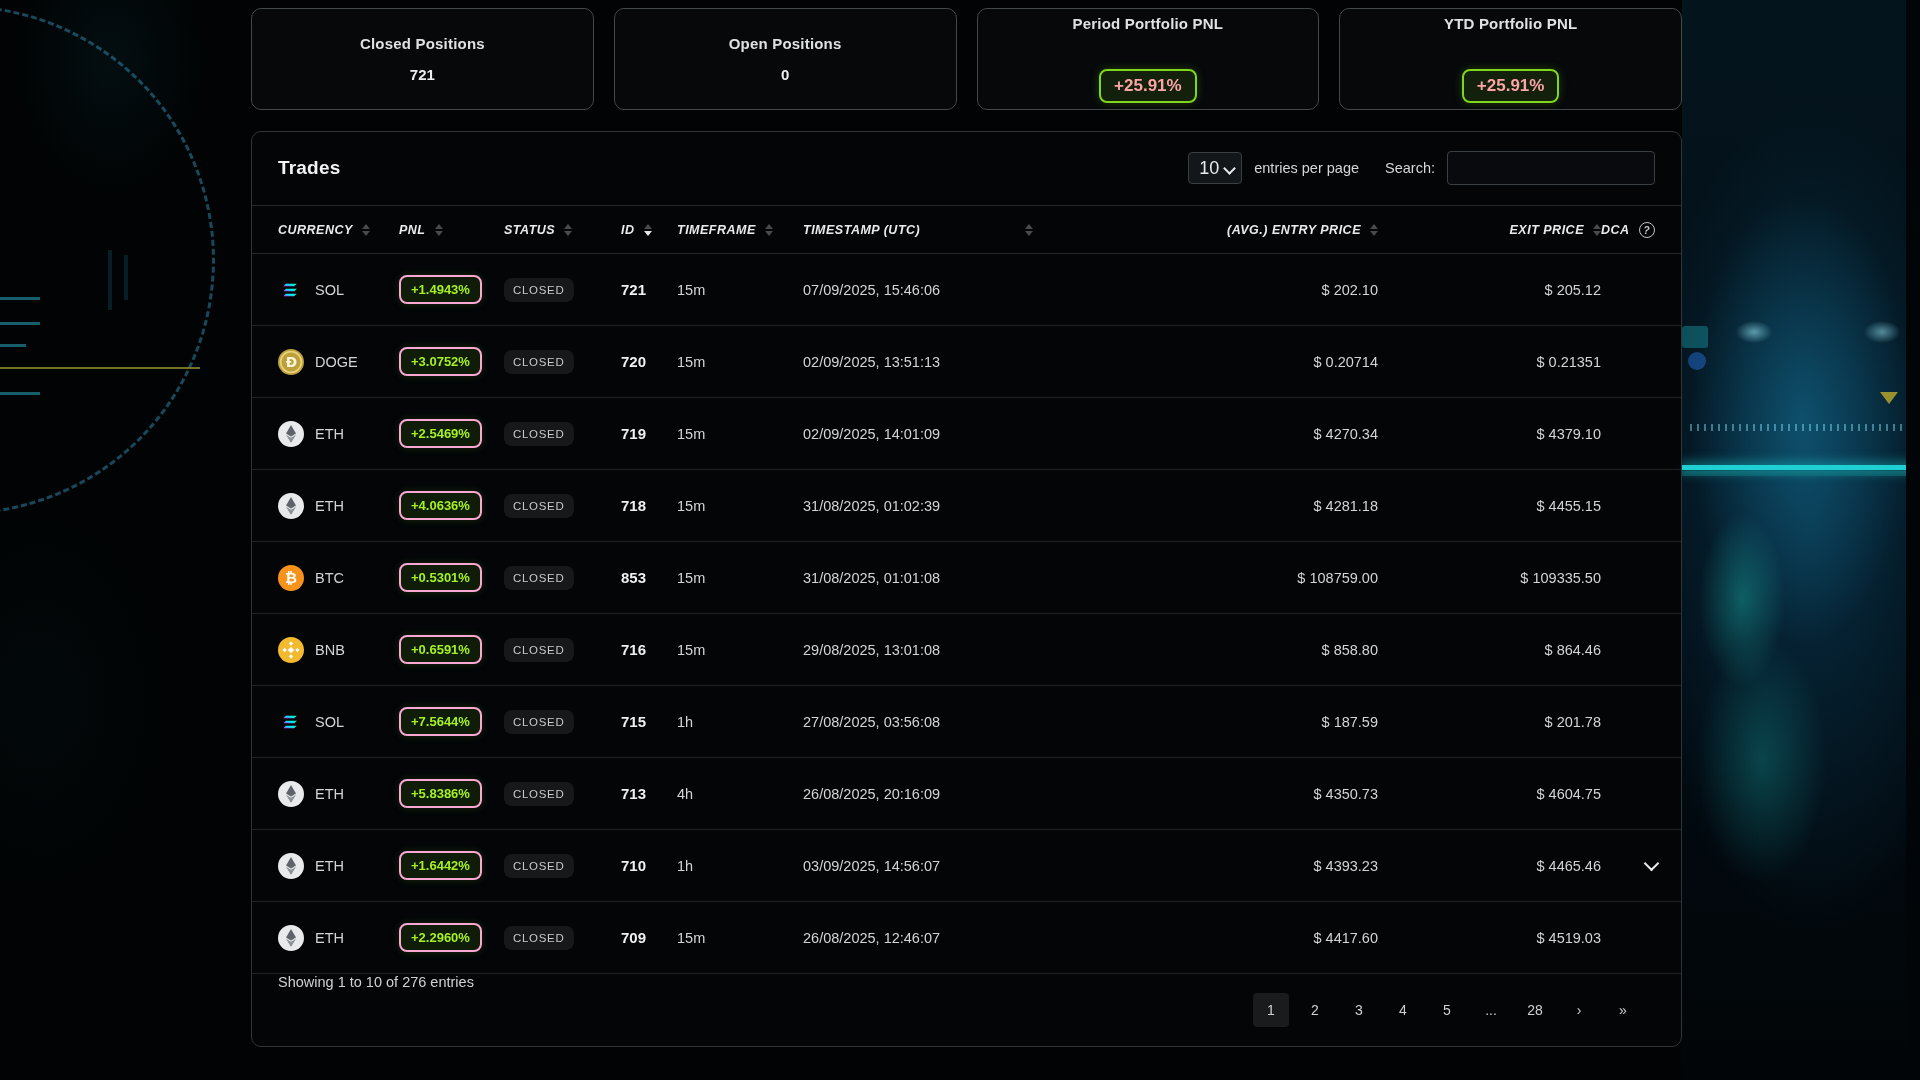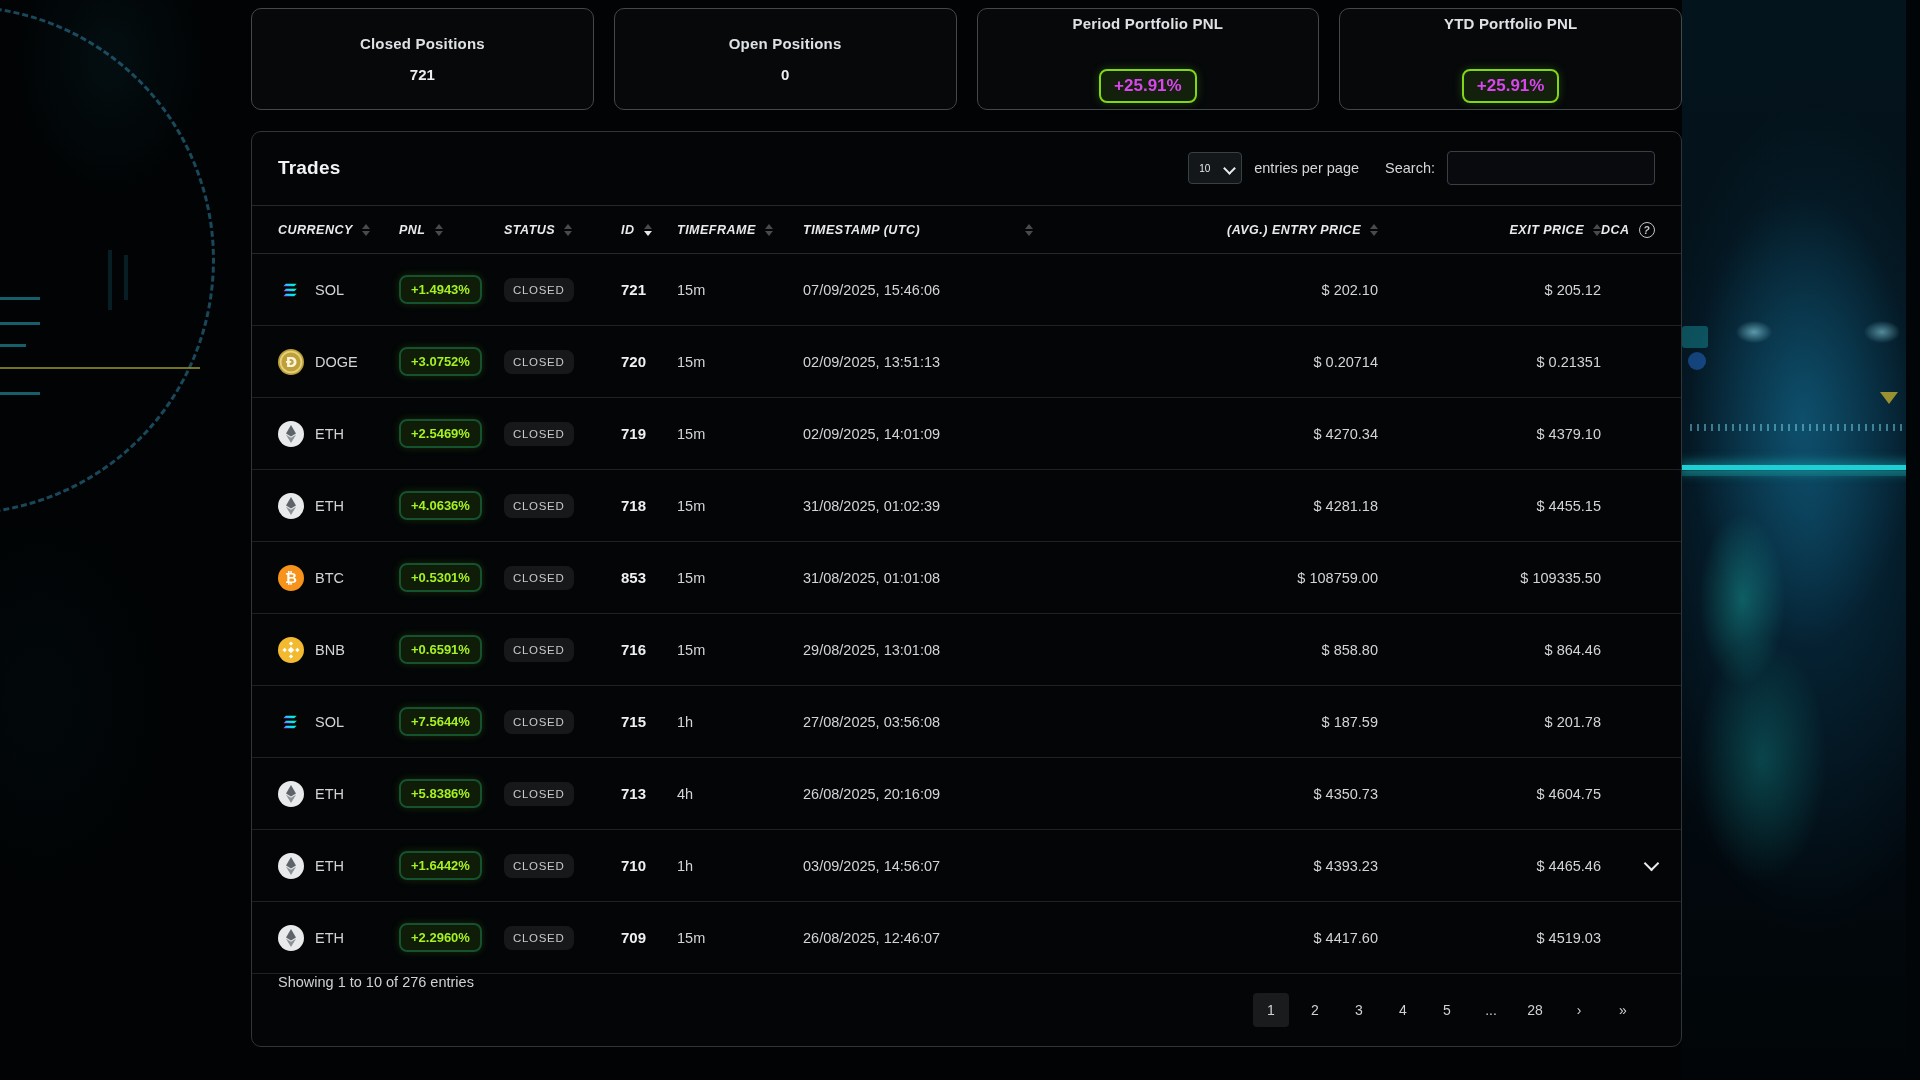--- a/index.html
+++ b/index.html
@@ -43,37 +43,37 @@
     background:rgba(40,120,230,.45); border-radius:50%; }
   .edge { position:absolute; right:0; top:0; width:14px; height:100%; background:#010507; }
 
   
   .cards { position:absolute; left:251px; top:8px; width:1431px; display:flex; gap:20px; }
   .card { flex:1; height:102px; background:rgba(6,9,11,.93); border:1px solid #43484b;
           border-radius:10px; display:flex; flex-direction:column; align-items:center;
           justify-content:center; gap:14px; }
   .card-label { font-size:15px; font-weight:bold; color:#dfe2e4; letter-spacing:.2px; }
   .card-value { font-size:15px; font-weight:bold; color:#eceeef; }
-  .card-value.badge { font-size:17px; font-weight:bold; color:#d946ef;
+  .card-value.badge { font-size:17px; font-weight:bold; color:#fca5a5;
       border:2px solid #7fd61a; background:rgba(110,200,20,.13);
       padding:5px 13px; border-radius:8px; box-shadow:0 0 10px rgba(120,210,25,.25);margin-top:23px; }
 
   
   .panel { position:absolute; left:251px; top:131px; width:1431px; height:916px;
            background:rgba(3,5,7,.93); border:1px solid #303539; border-radius:10px;
            display:flex; flex-direction:column; }
   .panel-head { height:74px; display:flex; align-items:center; padding:0 26px;
                 border-bottom:1px solid #24282b; }
   .panel-title { font-size:19px; font-weight:bold; color:#f2f3f4; letter-spacing:.2px; }
   .controls { margin-left:auto; display:flex; align-items:center; gap:12px;
               font-size:14.5px; color:#d4d7d9; }
   .sel-wrap { position:relative; }
   select.page-size { appearance:none; -webkit-appearance:none; width:54px; height:32px;
       background:#14171a; color:#e8eaec; border:1px solid #3a3f43; border-radius:4px;
-      font-size:10px; padding:0 22px 0 10px; font-family:inherit; }
+      font-size:18px; padding:0 22px 0 10px; font-family:inherit; }
   .sel-wrap::after { content:""; position:absolute; right:8px; top:12px; width:7px; height:7px;
       border-left:2px solid #e8eaec; border-bottom:2px solid #e8eaec;
       transform:rotate(-45deg); pointer-events:none; }
   .search-lb { margin-left:14px; }
   input.search { width:208px; height:34px; background:rgba(10,12,14,.85);
       border:1px solid #3a3f43; border-radius:4px; color:#e8eaec; font-size:14px;
       padding:0 10px; font-family:inherit; }
 
   
   .thead, .trow { display:grid;
@@ -96,21 +96,21 @@
 
   .tbody { flex:1; }
   .trow { height:72px; border-bottom:1px solid #1d2124; font-size:14.5px; color:#d2d5d7; }
   .cell { display:flex; align-items:center; }
   .cell.num { justify-content:flex-end; }
   .c-cur { gap:11px; font-size:14.5px; }
   .coin { width:26px; height:26px; display:inline-flex; }
   .coin svg { width:26px; height:26px; }
   .c-id { font-weight:bold; font-size:15px; color:#eef0f1; }
   .pnl-badge { font-size:13px; font-weight:bold; color:#a5f122;
-      border:2px solid #14532d; background:rgba(110,200,20,.12);
+      border:2px solid #f9a8d4; background:rgba(110,200,20,.12);
       padding:5px 10px; border-radius:8px; box-shadow:0 0 8px rgba(120,210,25,.18); }
   .status-badge { font-size:11.5px; letter-spacing:.7px; color:#c6cacc;
       background:rgba(255,255,255,.08); padding:6px 9px; border-radius:8px; }
   .c-dca { justify-content:flex-end; }
   .chevron-down { display:inline-block; width:11px; height:11px; margin-top:-5px;
       border-left:2.5px solid #e9ebec; border-bottom:2.5px solid #e9ebec;
       transform:rotate(-45deg); cursor:pointer; }
 
   
   .panel-foot { height:72px; display:flex; padding:0 26px;

